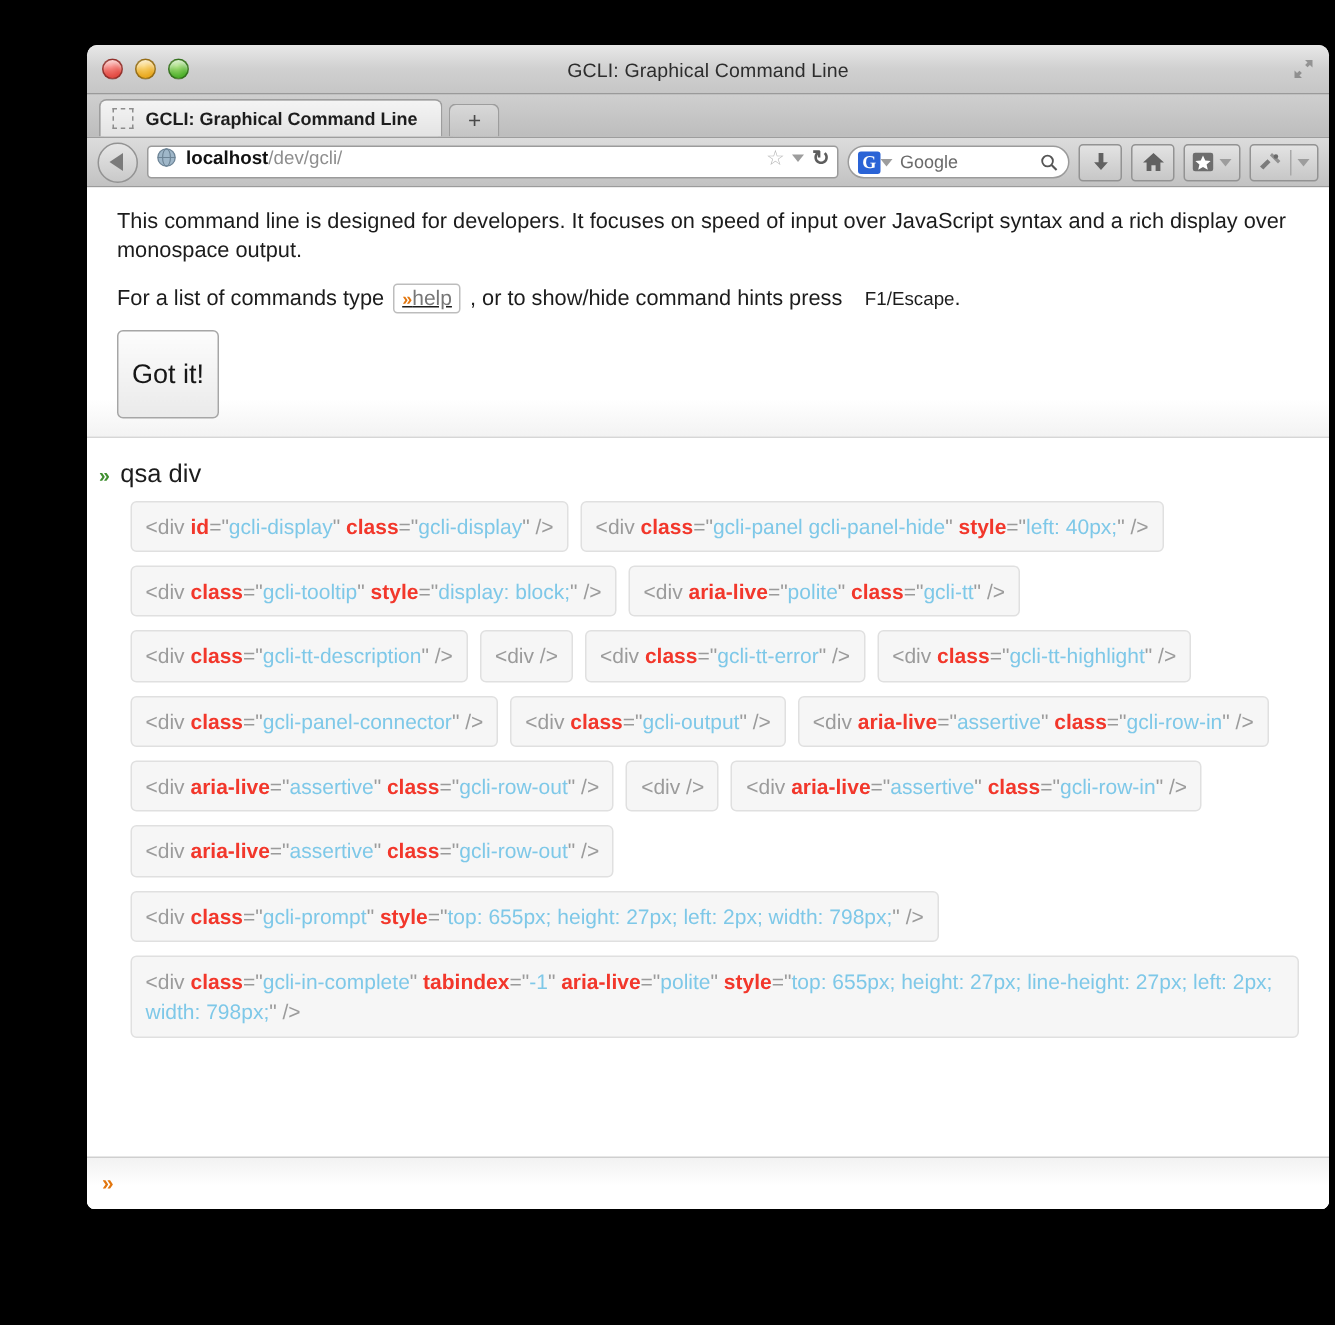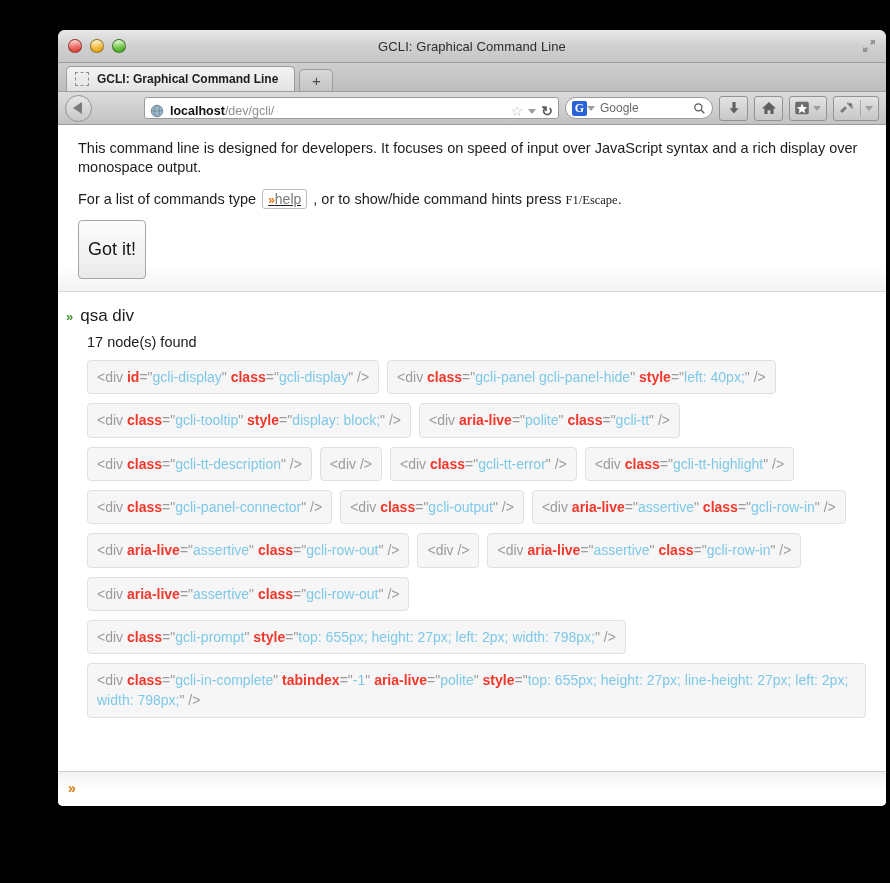--- a/index.html
+++ b/index.html
@@ -148,25 +148,24 @@
     border-right: 9px solid #7b7b7b;
     margin-right: 2px;
   }
   .urlbar {
     flex: 1;
     height: 22px;
     background: #fff;
     border: 1px solid #9b9b9b;
     border-radius: 3px;
     display: flex;
-    align-items: flex-end;
+    align-items: flex-start;
     padding: 0 5px;
     box-sizing: border-box;
     min-width: 0;
-    margin-left: 46px;
   }
   .globe {
     width: 14px; height: 14px;
     margin-right: 6px;
     flex: none;
   }
   .url-text {
     font-size: 12.5px;
     white-space: nowrap;
     overflow: hidden;
@@ -285,23 +284,24 @@
     padding: 0px 5px;
     margin: 0 2px;
     background: #fff;
     vertical-align: baseline;
     line-height: 1.25;
     text-decoration: underline;
   }
   .help-chip .gt { color: #e2760e; font-weight: bold; font-size: 12px; }
   .help-chip .lbl { color: #777; font-size: 14px; }
   .mono {
-    font-family: Liberation Serif, serif;
+    font-family: Liberation Sans, sans-serif;
     font-size: 12.5px;
     color: #1c1c1c;
+    margin-left: 11px;
   }
   .gotit {
     margin-top: 11px;
     display: inline-block;
     font-size: 18px;
     padding: 18px 9px;
     background: linear-gradient(to bottom, #fcfcfc, #eaeaea);
     border: 1px solid #a6a6a6;
     border-radius: 4px;
     color: #161616;
@@ -471,21 +471,20 @@
         <span class="mono">F1/Escape</span><span>.</span>
       </p>
       <div class="gotit">Got it!</div>
     </div>
 
     <div class="output">
       <div class="cmd-line">
         <span class="cmd-gt">»</span>
         <span class="cmd-text">qsa div</span>
       </div>
-      <div class="node-count">17 node(s) found</div>
       <div class="node-wrap" id="node-wrap">
           <div class="node"><span class="tk-tag">&lt;div </span><span class="tk-attr">id</span><span class="tk-eq">="</span><span class="tk-val">gcli-display</span><span class="tk-eq">" </span><span class="tk-attr">class</span><span class="tk-eq">="</span><span class="tk-val">gcli-display</span><span class="tk-tag">" /&gt;</span></div>
           <div class="node"><span class="tk-tag">&lt;div </span><span class="tk-attr">class</span><span class="tk-eq">="</span><span class="tk-val">gcli-panel gcli-panel-hide</span><span class="tk-eq">" </span><span class="tk-attr">style</span><span class="tk-eq">="</span><span class="tk-val">left: 40px;</span><span class="tk-tag">" /&gt;</span></div>
           <div class="node"><span class="tk-tag">&lt;div </span><span class="tk-attr">class</span><span class="tk-eq">="</span><span class="tk-val">gcli-tooltip</span><span class="tk-eq">" </span><span class="tk-attr">style</span><span class="tk-eq">="</span><span class="tk-val">display: block;</span><span class="tk-tag">" /&gt;</span></div>
           <div class="node"><span class="tk-tag">&lt;div </span><span class="tk-attr">aria-live</span><span class="tk-eq">="</span><span class="tk-val">polite</span><span class="tk-eq">" </span><span class="tk-attr">class</span><span class="tk-eq">="</span><span class="tk-val">gcli-tt</span><span class="tk-tag">" /&gt;</span></div>
           <div class="node"><span class="tk-tag">&lt;div </span><span class="tk-attr">class</span><span class="tk-eq">="</span><span class="tk-val">gcli-tt-description</span><span class="tk-tag">" /&gt;</span></div>
           <div class="node"><span class="tk-tag">&lt;div /&gt;</span></div>
           <div class="node"><span class="tk-tag">&lt;div </span><span class="tk-attr">class</span><span class="tk-eq">="</span><span class="tk-val">gcli-tt-error</span><span class="tk-tag">" /&gt;</span></div>
           <div class="node"><span class="tk-tag">&lt;div </span><span class="tk-attr">class</span><span class="tk-eq">="</span><span class="tk-val">gcli-tt-highlight</span><span class="tk-tag">" /&gt;</span></div>
           <div class="node"><span class="tk-tag">&lt;div </span><span class="tk-attr">class</span><span class="tk-eq">="</span><span class="tk-val">gcli-panel-connector</span><span class="tk-tag">" /&gt;</span></div>

